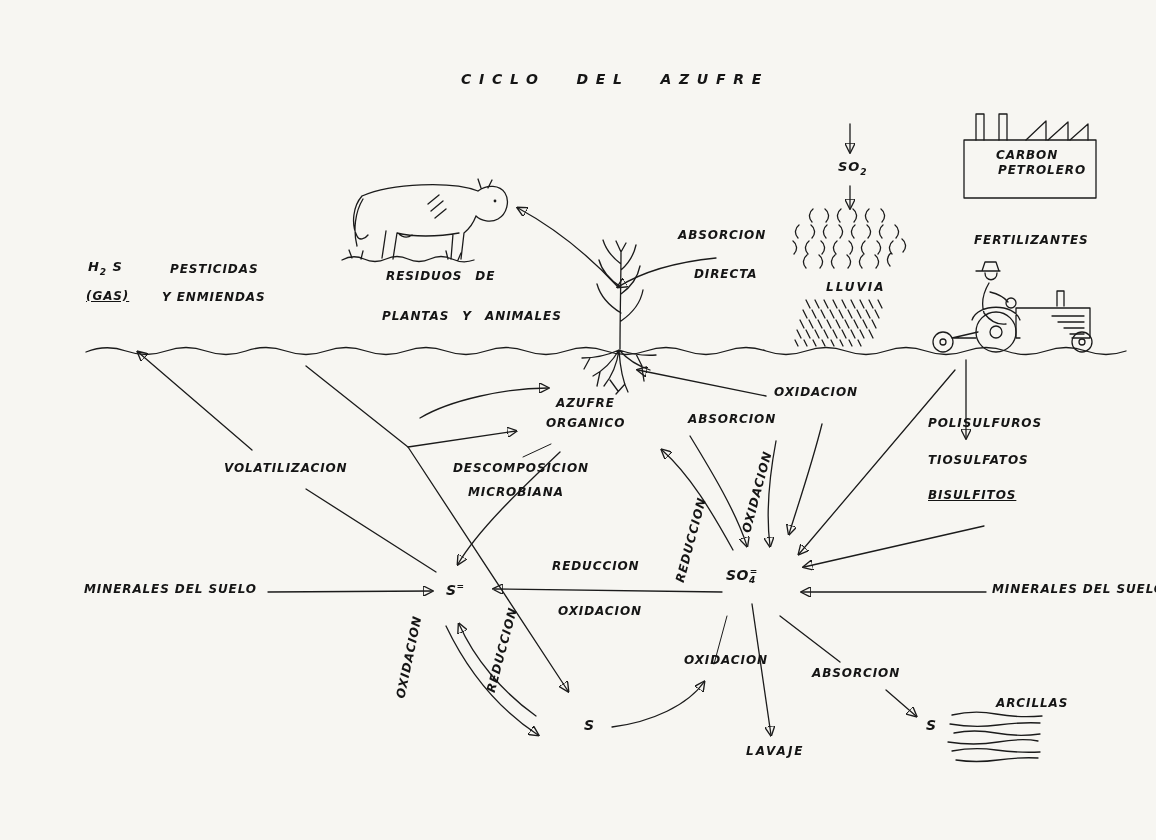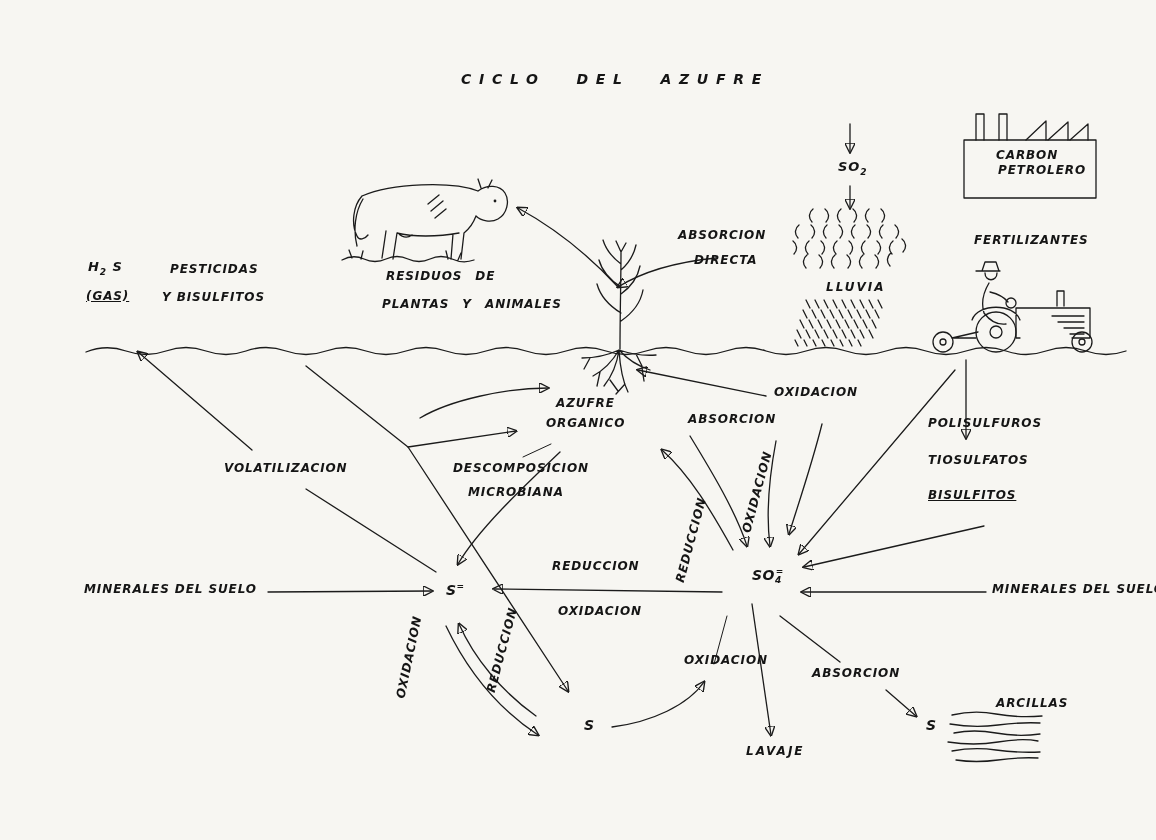--- a/index.html
+++ b/index.html
@@ -166,27 +166,27 @@
                M956,760 q20,3 42,0 t40,-2"></path>
     </g>
   </svg>
 
   <div id="title" class="lbl" style="left:615px;top:72px;">CICLO DEL AZUFRE</div>
 
   <div class="lbl chem" style="left:88px;top:260px;font-size:13px;"><span>H</span><sub>2</sub>&nbsp;<span>S</span></div>
   <div class="lbl" style="left:86px;top:290px;text-decoration:underline;">(GAS)</div>
 
   <div class="lbl" style="left:170px;top:263px;">PESTICIDAS</div>
-  <div class="lbl" style="left:162px;top:291px;">Y BISULFITOS</div>
+  <div class="lbl" style="left:162px;top:291px;">Y ENMIENDAS</div>
 
   <div class="lbl wide" style="left:386px;top:270px;">RESIDUOS DE</div>
-  <div class="lbl wide" style="left:382px;top:298px;">PLANTAS Y ANIMALES</div>
+  <div class="lbl wide" style="left:382px;top:310px;">PLANTAS Y ANIMALES</div>
 
   <div class="lbl" style="left:678px;top:229px;">ABSORCION</div>
-  <div class="lbl" style="left:694px;top:254px;">DIRECTA</div>
+  <div class="lbl" style="left:694px;top:268px;">DIRECTA</div>
 
   <div class="lbl chem" style="left:838px;top:160px;font-size:13px;"><span>SO</span><sub>2</sub></div>
 
   <div class="lbl" style="left:996px;top:149px;">CARBON</div>
   <div class="lbl" style="left:998px;top:164px;">PETROLERO</div>
 
   <div class="lbl" style="left:826px;top:281px;letter-spacing:2px;">LLUVIA</div>
   <div class="lbl" style="left:974px;top:234px;">FERTILIZANTES</div>
 
   <div class="lbl" style="left:556px;top:397px;">AZUFRE</div>
@@ -205,21 +205,21 @@
   <div class="lbl" style="left:928px;top:489px;text-decoration:underline;">BISULFITOS</div>
 
   <div class="lbl" style="left:84px;top:583px;">MINERALES DEL SUELO</div>
   <div class="lbl" style="left:992px;top:583px;">MINERALES DEL SUELO</div>
 
   <div class="lbl node" style="left:446px;top:582px;"><span>S</span><sup>=</sup></div>
 
   <div class="lbl" style="left:552px;top:560px;">REDUCCION</div>
   <div class="lbl" style="left:558px;top:605px;">OXIDACION</div>
 
-  <div class="lbl node" style="left:752px;top:567px;"><span>SO</span><sub>4</sub><sup style="margin-left:-6px;">=</sup></div>
+  <div class="lbl node" style="left:726px;top:567px;"><span>SO</span><sub>4</sub><sup style="margin-left:-6px;">=</sup></div>
 
   <div class="lbl rot" style="left:691px;top:540px;">REDUCCION</div>
   <div class="lbl rot" style="left:757px;top:492px;">OXIDACION</div>
 
   <div class="lbl rot78" style="left:409px;top:657px;">OXIDACION</div>
   <div class="lbl rot" style="left:502px;top:650px;">REDUCCION</div>
 
   <div class="lbl node" style="left:584px;top:718px;">S</div>
 
   <div class="lbl" style="left:684px;top:654px;">OXIDACION</div>

